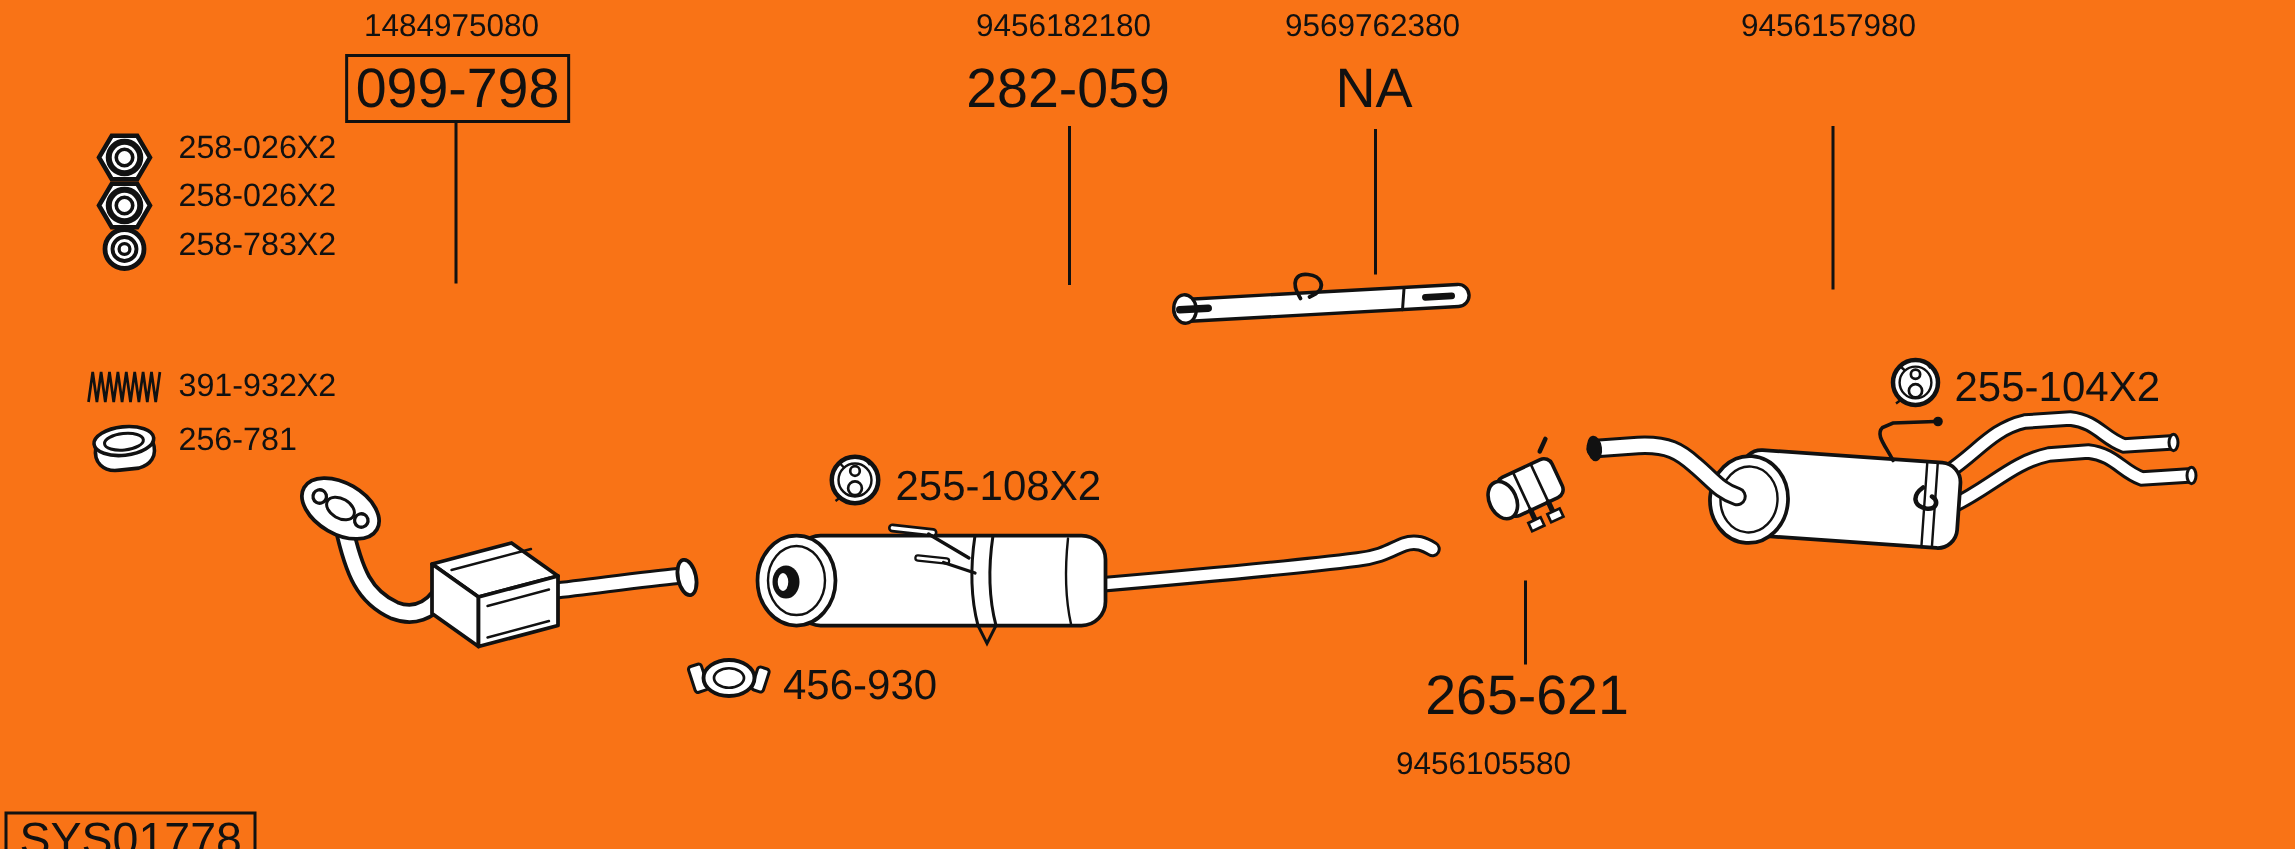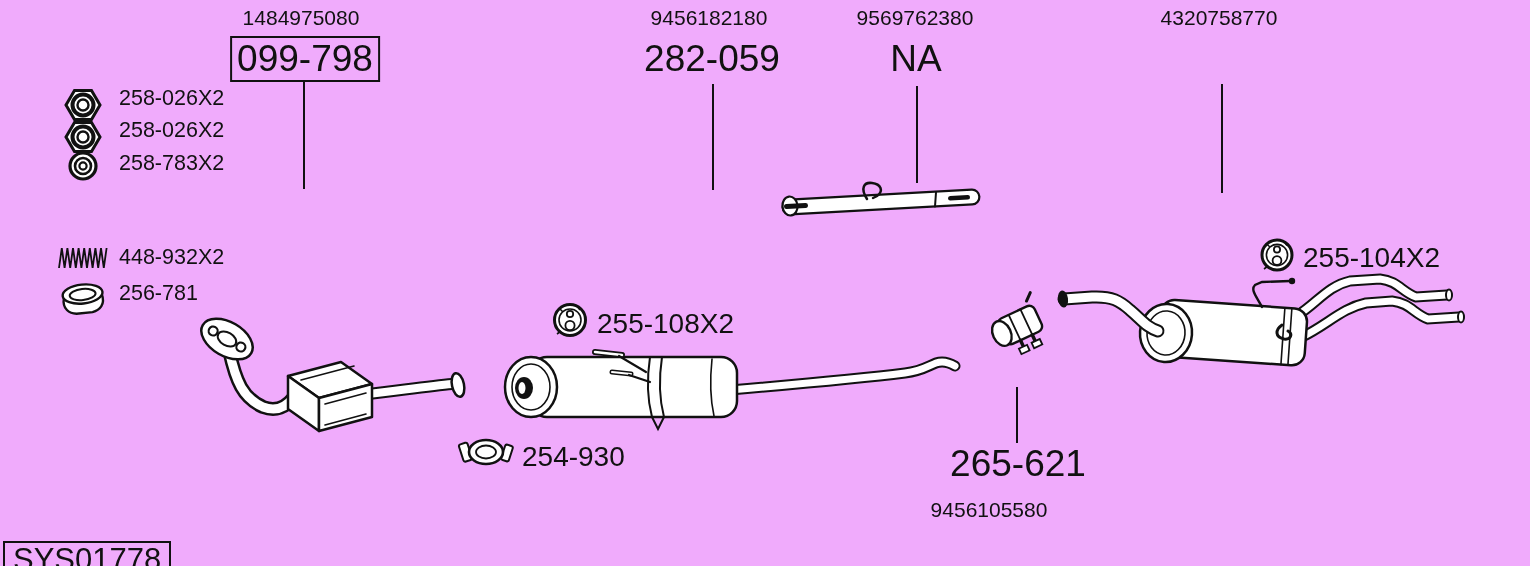--- a/index.html
+++ b/index.html
@@ -1,17 +1,17 @@
 <!DOCTYPE html>
 <html><head>
 <meta charset="utf-8">
 <style>
   html,body{margin:0;padding:0;background:#fff;}
   .canvas{
-    position:relative;width:1530px;height:566px;background:#f0abfc;
+    position:relative;width:1530px;height:566px;background:#f97316;
     font-family:"Liberation Sans",sans-serif;color:#111;overflow:hidden;
   }
   .artwork{position:absolute;left:0;top:0;}
   .ref{
     position:absolute;transform:translateX(-50%);
     font-size:21px;white-space:nowrap;color:#111;
   }
   .part{
     position:absolute;transform:translateX(-50%);
     font-size:37px;white-space:nowrap;color:#111;line-height:1.1;
@@ -149,21 +149,21 @@
 
   <div class="ref" style="left:301px;top:6px">1484975080</div>
   <div class="part boxed" style="left:305px;top:36px">099-798</div>
 
   <div class="ref" style="left:709px;top:6px">9456182180</div>
   <div class="part" style="left:712px;top:39px">282-059</div>
 
   <div class="ref" style="left:915px;top:6px">9569762380</div>
   <div class="part" style="left:916px;top:39px">NA</div>
 
-  <div class="ref" style="left:1219px;top:6px">4320758770</div>
+  <div class="ref" style="left:1219px;top:6px">9456157980</div>
 
   <div class="part" style="left:1018px;top:444px">265-621</div>
   <div class="ref" style="left:989px;top:498px">9456105580</div>
 
   <div class="leader" style="left:303px;top:81px;height:108px"></div>
   <div class="leader" style="left:712px;top:84px;height:106px"></div>
   <div class="leader" style="left:916px;top:86px;height:97px"></div>
   <div class="leader" style="left:1221px;top:84px;height:109px"></div>
   <div class="leader" style="left:1016px;top:387px;height:56px"></div>
 
@@ -201,35 +201,35 @@
   </div>
 
 
 
   <div class="hw-row" style="top:245px">
     <span class="hw-icon">
       <svg width="52" height="26" viewBox="0 0 52 26">
           <path d="M2,23 L4.8,3 L7.6,23 L10.4,3 L13.2,23 L16,3 L18.8,23 L21.6,3 L24.4,23 L27.2,3 L30,23 L32.8,3 L35.6,23 L38.4,3 L41.2,23 L44,3 L46.8,23 L49.6,3" fill="none" stroke="#111" stroke-width="1.8"></path>
         </svg>
     </span>
-    <span class="hw-label">448-932X2</span>
+    <span class="hw-label">391-932X2</span>
   </div>
 
   <div class="hw-row" style="top:281px">
     <span class="hw-icon">
       <svg width="50" height="34" viewBox="0 0 50 34">
           <g transform="rotate(-6 25 17)">
             <path d="M6,15 C3,26 10,31 17,32 L33,32 C40,31 47,26 44,15" fill="#fff" stroke="#111" stroke-width="2.4"></path>
             <ellipse cx="25" cy="13" rx="20" ry="9.5" fill="#fff" stroke="#111" stroke-width="2.4"></ellipse>
             <ellipse cx="25" cy="13.5" rx="13" ry="5.5" fill="none" stroke="#111" stroke-width="2"></ellipse>
           </g>
         </svg>
     </span>
     <span class="hw-label">256-781</span>
   </div>
 
   <div class="plabel" style="left:597px;top:308px">255-108X2</div>
-  <div class="plabel" style="left:522px;top:441px">254-930</div>
+  <div class="plabel" style="left:522px;top:441px">456-930</div>
   <div class="plabel" style="left:1303px;top:242px">255-104X2</div>
 
   <div class="sys-box" style="left:3px;top:525px">SYS01778</div>
 
 </div>
 
 </body></html>

